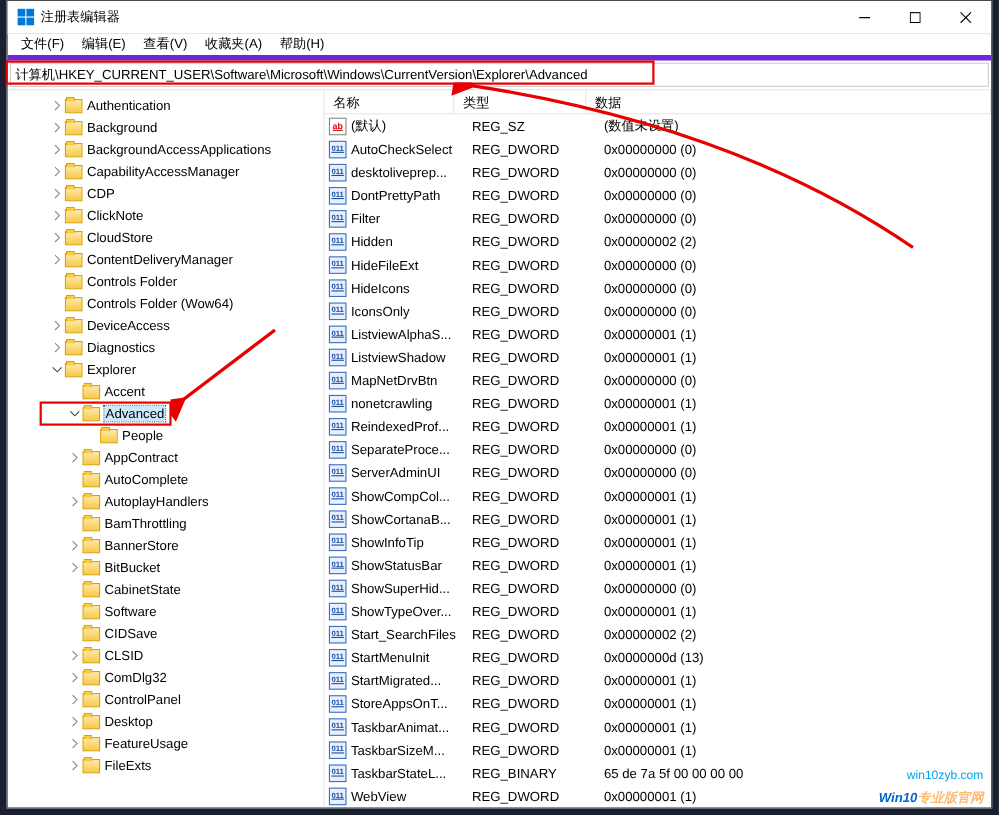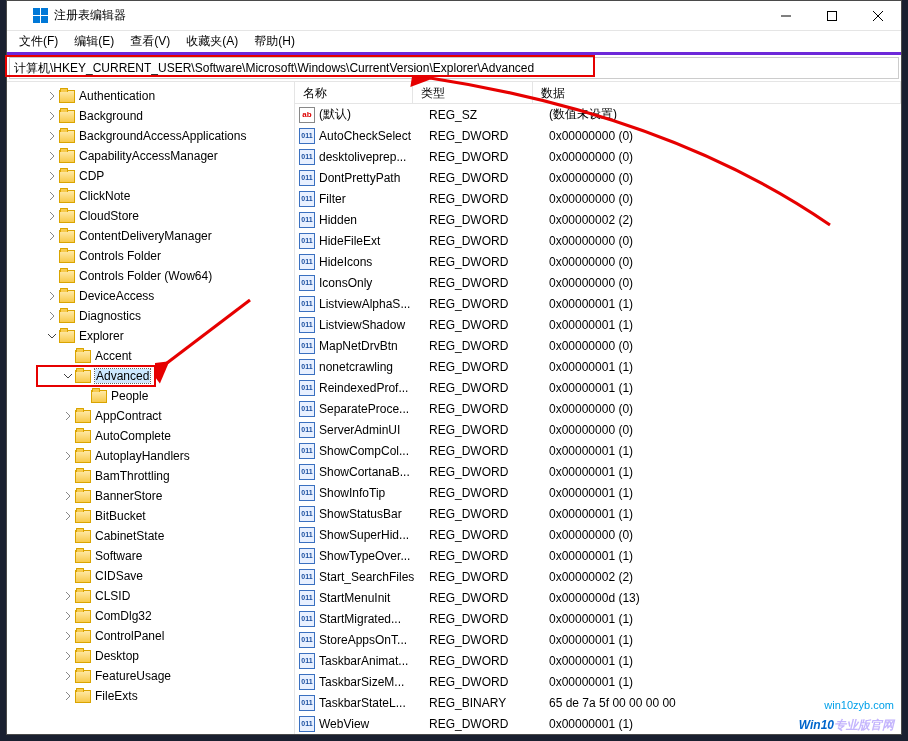--- a/index.html
+++ b/index.html
@@ -1,55 +1,55 @@
 <!DOCTYPE html>
 <html><head>
 <meta charset="utf-8">
 <style>
 * { margin: 0; padding: 0; box-sizing: border-box; font-family: "Microsoft YaHei", "Segoe UI", sans-serif; font-size: 12px; }
 body { background: #222; }
 .bg { position: relative; width: 908px; height: 741px; background: #1a2030; overflow: hidden; }
 .win { position: absolute; left: 6px; top: 0; right: 6px; bottom: 6px; background: #fff; border: 1px solid #4a4a4a; display: flex; flex-direction: column; }
-.titlebar { height: 30px; background: #fff; display: flex; align-items: center; padding-left: 25px; border-bottom: 1px solid #e5e5e5; }
+.titlebar { height: 30px; background: #fff; display: flex; align-items: center; padding-left: 8px; border-bottom: 1px solid #e5e5e5; }
 .titlebar .appicon { width: 16px; height: 16px; margin-right: 6px; display: flex; flex-wrap: wrap; }
 .appicon span { width: 7px; height: 7px; background: #0078d7; margin: 0.5px; }
 .titlebar .title { flex: 1; }
 .winbtns { display: flex; height: 100%; }
 .winbtn { width: 46px; height: 30px; display: flex; align-items: center; justify-content: center; color: #000; }
-.menubar { height: 24px; display: flex; align-items: center; padding: 0 4px; border-bottom: 3px solid #6d28d9; }
+.menubar { height: 24px; display: flex; align-items: center; padding: 0 4px; border-bottom: 5px solid #6d28d9; }
 .menuitem { padding: 2px 8px; }
 .addrbar { height: 22px; border: 1px solid #ccc; margin: 2px 2px; display: flex; align-items: center; padding: 0 4px; position: relative; }
 .addr-highlight { position: absolute; left: 5px; top: 55px; width: 590px; height: 22px; border: 2px solid #e60000; pointer-events: none; z-index: 50; }
 .body { flex: 1; display: flex; overflow: hidden; border-top: 1px solid #e5e5e5; justify-content: flex-end; }
 .tree { width: 288px; overflow: auto; padding: 4px 0; border-right: 1px solid #e5e5e5; position: relative; }
 .treeitem { display: flex; align-items: center; height: 20px; white-space: nowrap; padding-right: 4px; }
 .treeitem .sp { flex-shrink: 0; }
 .treeitem .chev { width: 14px; display: flex; align-items: center; justify-content: center; color: #666; font-size: 10px; flex-shrink: 0; }
 .treeitem .fld { width: 16px; height: 13px; background: linear-gradient(#ffe9a6, #f7ca4d); border: 1px solid #d9a400; margin-right: 4px; flex-shrink: 0; position: relative; }
 .treeitem .fld::before { content: ""; position: absolute; top: -3px; left: 0; width: 6px; height: 3px; background: #f7ca4d; border: 1px solid #d9a400; border-bottom: none; border-radius: 1px 1px 0 0; }
 .treeitem.sel .lbl { background: #cce8ff; outline: 1px dotted #666; padding: 0 1px; }
 .sel-highlight { position: absolute; left: 36px; top: 365px; width: 120px; height: 22px; border: 2px solid #e60000; pointer-events: none; z-index: 40; }
 .list { flex: 1; display: flex; flex-direction: column; overflow: hidden; }
 .listhdr { display: flex; height: 22px; border-bottom: 1px solid #e5e5e5; }
 .listhdr div { padding: 3px 8px; border-right: 1px solid #e5e5e5; }
 .colname { width: 118px; } .coltype { width: 120px; } .coldata { flex: 1; }
 .rows { flex: 1; overflow-y: scroll; }
 .row { display: flex; align-items: center; height: 21px; padding-left: 4px; }
-.row .ic { width: 16px; height: 16px; margin-right: 4px; display: flex; align-items: center; justify-content: center; flex-shrink: 0; }
+.row .ic { width: 16px; height: 16px; margin-right: 4px; display: flex; align-items: center; justify-content: center; flex-shrink: 0; text-decoration: underline; }
 .ic-sz { background: #fff; border: 1px solid #888; font-size: 8px; color: #d00; font-weight: bold; line-height: 1; }
 .ic-dw { background: #e8f0ff; border: 1px solid #3a70c0; color: #1a4fa0; font-size: 7px; font-weight: bold; line-height: 1; }
 .row .rname { width: 110px; white-space: nowrap; overflow: hidden; text-overflow: ellipsis; }
 .row .rtype { width: 120px; }
 .row .rdata { flex: 1; }
 .arrow { position: absolute; pointer-events: none; z-index: 60; }
 .watermark { position: absolute; bottom: 8px; right: 14px; z-index: 70; text-align: right; pointer-events: none; }
 .watermark .wm1 { color: #00a0e9; font-size: 11px; }
 .watermark .wm2 { font-family: "Segoe UI", sans-serif; font-style: italic; font-weight: bold; font-size: 22px; line-height: 1; }
 .wm2 .win10 { color: #0066cc; }
-.wm2 .rest { color: #c4b5fd; }
+.wm2 .rest { color: #fdba74; }
 ::-webkit-scrollbar { width: 17px; height: 17px; }
 ::-webkit-scrollbar-track { background: #f0f0f0; }
 ::-webkit-scrollbar-thumb { background: #c2c3c9; }
 ::-webkit-scrollbar-button { background: #f0f0f0; height: 17px; }
 </style>
 </head>
 <body>
 
 <div class="bg">
   <div class="win">

